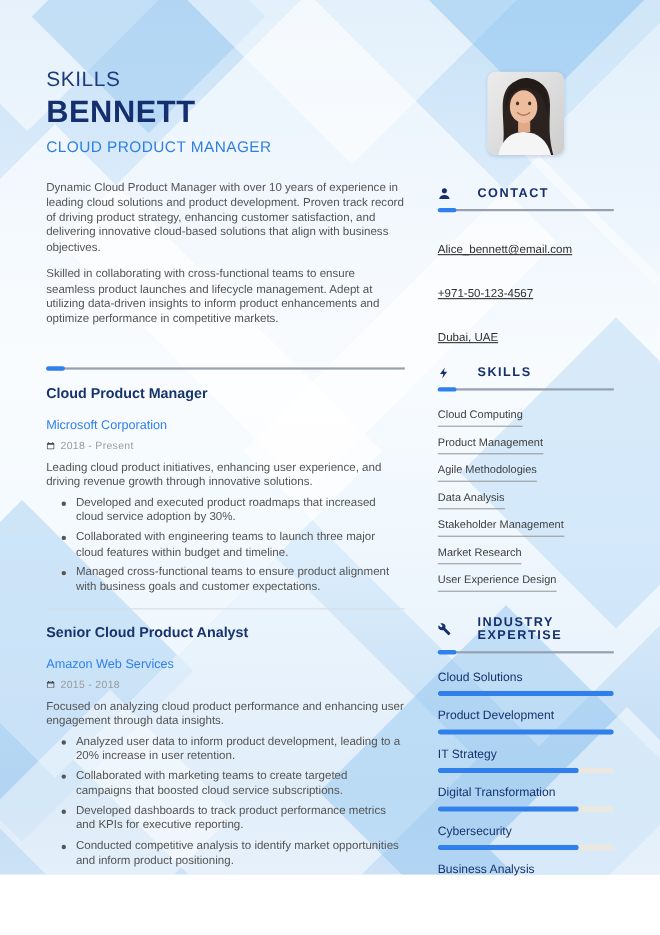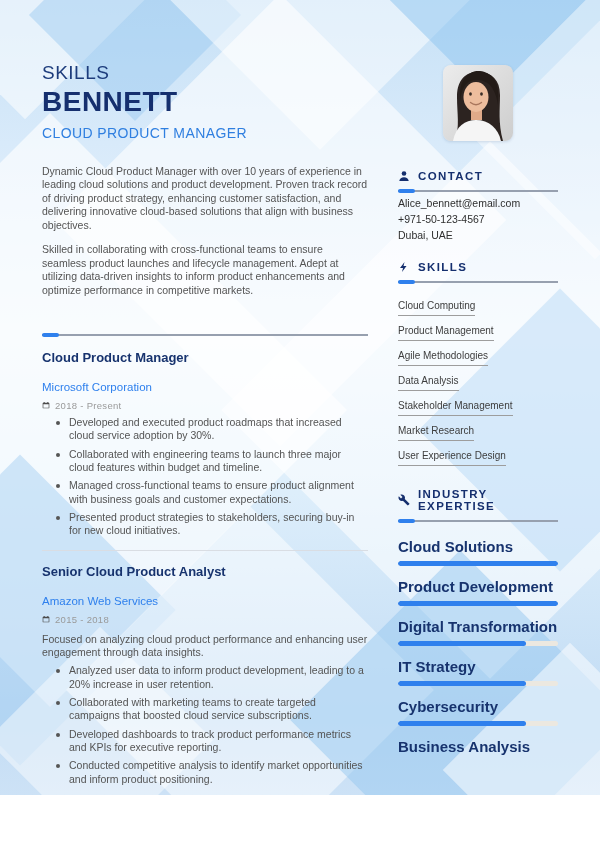--- a/index.html
+++ b/index.html
@@ -47,21 +47,21 @@
     width: 70px; height: 76px; border-radius: 8px; overflow: hidden;
     box-shadow: 0 1px 3px rgba(30,60,110,.15);
   }
   .photo svg { display: block; }
 
   
   .left-col  { position: absolute; left: 42px;  top: 165px; width: 326px; z-index: 2; }
   .right-col { position: absolute; left: 398px; top: 170px; width: 160px; z-index: 2; }
 
   
-  .sec-head { display: flex; align-items: center; gap: 8px; }
+  .sec-head { display: flex; align-items: center; gap: 24px; }
   .sec-head .icon { width: 12px; height: 12px; flex: 0 0 auto; display: inline-flex; }
   .sec-head .icon svg { width: 12px; height: 12px; fill: #152f6e; }
   .sec-head h2 { font-size: 11.5px; font-weight: 700; color: #152f6e; letter-spacing: 1.4px; }
   .rule { position: relative; height: 4px; margin-top: 7px; }
   .rule .line   { position: absolute; left: 0; right: 0; top: 1px; height: 2px; background: #97a0af; }
   .rule .accent { position: absolute; left: 0; top: 0; width: 17px; height: 4px; background: #2f80ed; border-radius: 2px; }
 
   
   .summary p { font-size: 10.5px; line-height: 1.28; color: #545454; margin-bottom: 11px; }
 
@@ -76,36 +76,36 @@
   .job-sum { font-size: 10.5px; line-height: 1.28; color: #545454; margin-top: 8px; }
   .job ul { list-style: none; margin-top: 5px; padding-left: 27px; }
   .job li { position: relative; font-size: 10.5px; line-height: 1.27; color: #545454; margin-bottom: 5px; }
   .job li::before {
     content: ""; position: absolute; left: -13px; top: 5px;
     width: 4px; height: 4px; border-radius: 50%; background: #555;
   }
   .job-sep { border: none; border-top: 1px solid #d9dde3; margin: 12px 0 9px; }
 
   
-  .contact-item { font-size: 10.5px; color: #2f2f2f; margin-top: 4px; }
+  .contact-item { font-size: 10.5px; color: #2f2f2f; margin-top: 28px; text-decoration: underline; }
   .contact-item:first-of-type { margin-top: 22px; }
 
   
   .skills { margin-top: 20px; }
   .skills-wrap { margin-top: 16px; display: flex; flex-wrap: wrap; column-gap: 13px; row-gap: 9px; }
   .skill {
     font-size: 10px; color: #3d3d3d; font-weight: 500;
     padding-bottom: 4px; border-bottom: 1px solid #9d9d9d;
   }
 
   
   .expertise { margin-top: 22px; }
   .exp-list { margin-top: 15px; }
   .exp-item { margin-bottom: 12px; }
-  .exp-label { font-size: 15px; font-weight: 700; color: #17336e; }
+  .exp-label { font-size: 11px; font-weight: 400; color: #17336e; }
   .track { margin-top: 6px; height: 5px; border-radius: 3px; background: #ece8e0; overflow: hidden; }
   .fill  { height: 5px; border-radius: 3px; background: #2f80ed; width: 0; }
 </style>
 </head>
 <body>
 
 <div class="page">
 
   <div class="bg">
     <div class="d d1"></div>
@@ -167,25 +167,25 @@
         <h3>Cloud Product Manager</h3>
         <div class="company">Microsoft Corporation</div>
         <div class="date-row">
           <span class="cal">
             <svg viewBox="0 0 24 24">
                 <path d="M5 3v2H4a2 2 0 0 0-2 2v13a2 2 0 0 0 2 2h16a2 2 0 0 0 2-2V7a2 2 0 0 0-2-2h-1V3h-3v2H8V3H5zm-1 7h16v10H4V10z"></path>
               </svg>
           </span>
           <span class="dates">2018 - Present</span>
         </div>
+        <p class="job-sum">Leading cloud product initiatives, enhancing user experience, and driving revenue growth through innovative solutions.</p>
         <ul>
           <li>Developed and executed product roadmaps that increased cloud service adoption by 30%.</li>
           <li>Collaborated with engineering teams to launch three major cloud features within budget and timeline.</li>
           <li>Managed cross-functional teams to ensure product alignment with business goals and customer expectations.</li>
-          <li>Presented product strategies to stakeholders, securing buy-in for new cloud initiatives.</li>
         </ul>
       </article>
 
       <hr class="job-sep">
 
       <article class="job">
         <h3>Senior Cloud Product Analyst</h3>
         <div class="company">Amazon Web Services</div>
         <div class="date-row">
           <span class="cal">
@@ -272,27 +272,27 @@
               <div class="fill" style="width: 100%;"></div>
             </div>
         </div>
         <div class="exp-item">
           <div class="exp-label">Product Development</div>
           <div class="track">
               <div class="fill" style="width: 100%;"></div>
             </div>
         </div>
         <div class="exp-item">
+          <div class="exp-label">IT Strategy</div>
+          <div class="track">
+              <div class="fill" style="width: 80%;"></div>
+            </div>
+        </div>
+        <div class="exp-item">
           <div class="exp-label">Digital Transformation</div>
-          <div class="track">
-              <div class="fill" style="width: 80%;"></div>
-            </div>
-        </div>
-        <div class="exp-item">
-          <div class="exp-label">IT Strategy</div>
           <div class="track">
               <div class="fill" style="width: 80%;"></div>
             </div>
         </div>
         <div class="exp-item">
           <div class="exp-label">Cybersecurity</div>
           <div class="track">
               <div class="fill" style="width: 80%;"></div>
             </div>
         </div>

